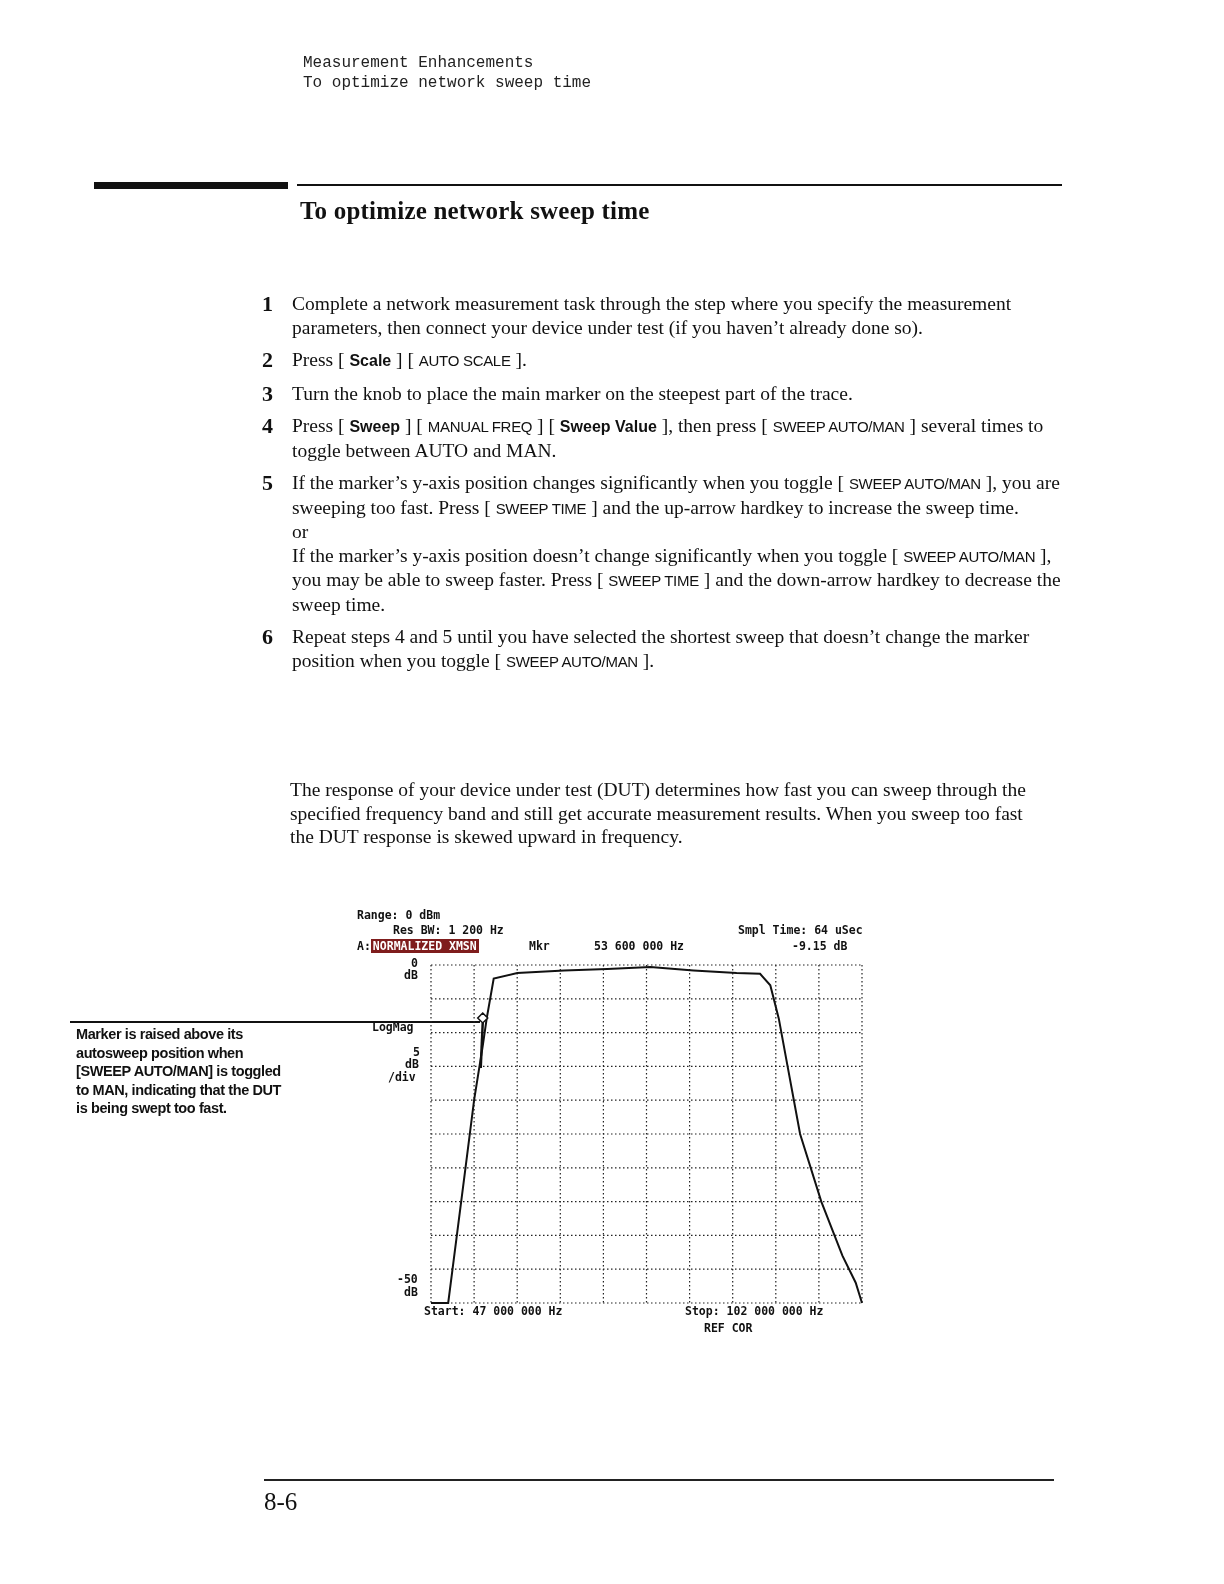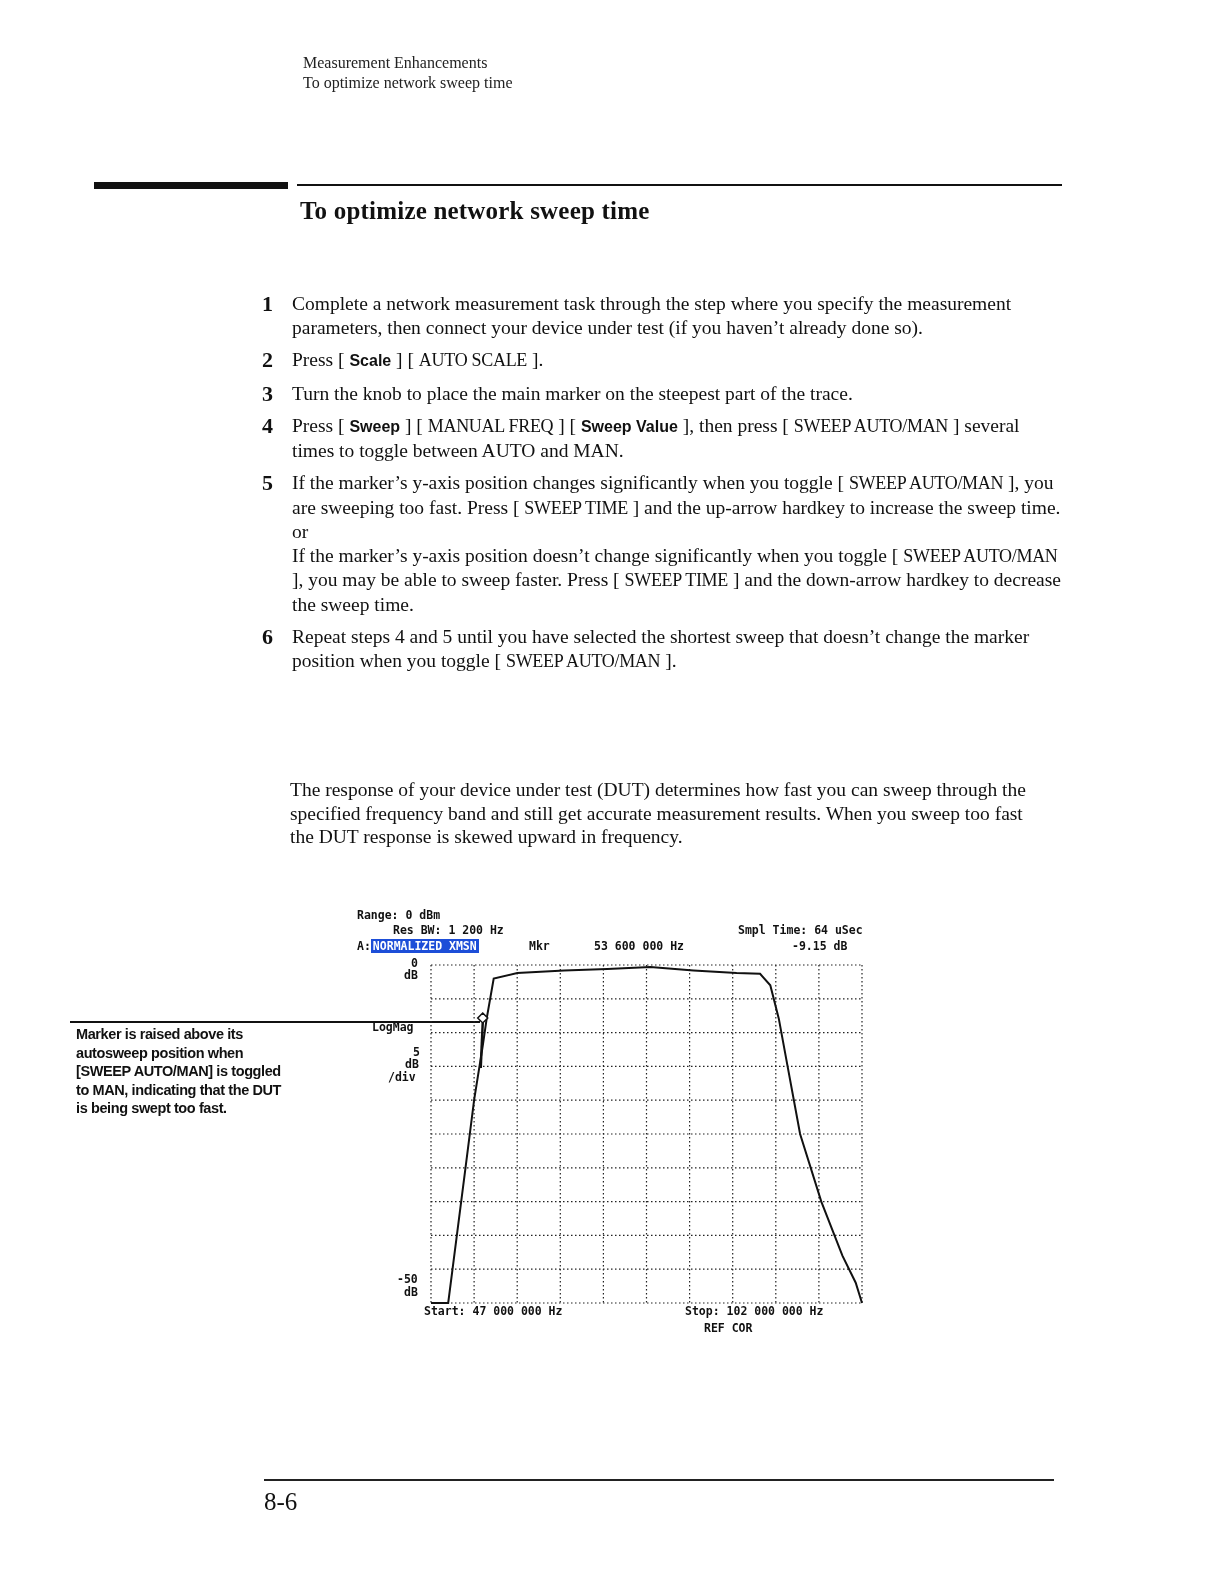--- a/index.html
+++ b/index.html
@@ -1,33 +1,33 @@
 <!DOCTYPE html>
 <html><head>
 <meta charset="utf-8">
 <style>
   html, body { margin: 0; padding: 0; background: #ffffff; }
   body { width: 1224px; height: 1584px; position: relative; overflow: hidden; color: #111; }
   .abs { position: absolute; }
-  .running-head { left: 303px; top: 53px; font-family: Liberation Serif, serif; font-size: 16px; line-height: 20px; color: #222; }
+  .running-head { left: 303px; top: 53px; font-family: Liberation Mono, monospace; font-size: 16px; line-height: 20px; color: #222; }
   .rule-thick { left: 94px; top: 182px; width: 194px; height: 7px; background: #111; }
   .rule-thin { left: 297px; top: 184px; width: 765px; height: 2px; background: #111; }
   .section-title { left: 300px; top: 197px; font-family: "Liberation Serif", serif; font-size: 25px; font-weight: bold; color: #111; letter-spacing: 0.2px; }
   .steps { left: 262px; top: 292px; width: 800px; font-family: "Liberation Serif", serif; font-size: 19.5px; line-height: 23.5px; color: #111; }
   .step { display: flex; margin-bottom: 9px; }
   .step-num { width: 30px; flex: none; font-weight: bold; font-size: 22px; }
   .step-body { flex: 1; }
   .key-hard { font-family: "Liberation Sans", sans-serif; font-weight: bold; font-size: 16px; }
-  .key-soft { font-family: Liberation Serif, serif; font-size: 18px; letter-spacing: -0.3px; }
+  .key-soft { font-family: Liberation Sans, sans-serif; font-size: 15px; letter-spacing: -0.3px; }
   .or { font-weight: normal; }
   .para { left: 290px; top: 778px; width: 760px; font-family: "Liberation Serif", serif; font-size: 19.5px; line-height: 23.5px; color: #111; }
   .callout { left: 76px; top: 1025px; width: 210px; font-family: Liberation Sans, sans-serif; font-weight: bold; font-size: 14.5px; line-height: 18.5px; color: #111; letter-spacing: -0.4px; }
   .callout-line { left: 70px; top: 1021px; width: 410px; height: 1.5px; background: #111; }
   .scr { font-family: "DejaVu Sans Mono", monospace; font-weight: bold; font-size: 11.5px; color: #111; white-space: pre; line-height: 13px; }
-  .inverse { background: #1d4ed8; color: #fff; padding: 0 2px; }
+  .inverse { background: #7f1d1d; color: #fff; padding: 0 2px; }
   .footer-rule { left: 264px; top: 1479px; width: 790px; height: 1.5px; background: #222; }
   .page-num { left: 264px; top: 1488px; font-family: "Liberation Serif", serif; font-size: 25px; color: #111; }
   svg { position: absolute; overflow: visible; }
 </style>
 </head>
 <body>
 
 <div class="abs running-head">
   <div>Measurement Enhancements</div>
   <div>To optimize network sweep time</div>

